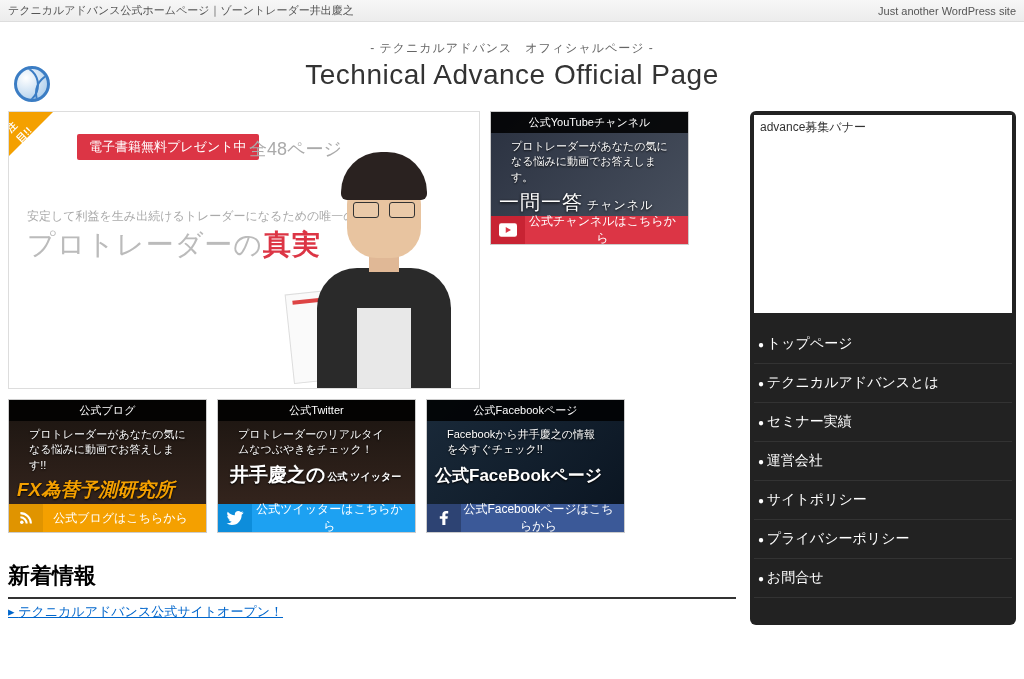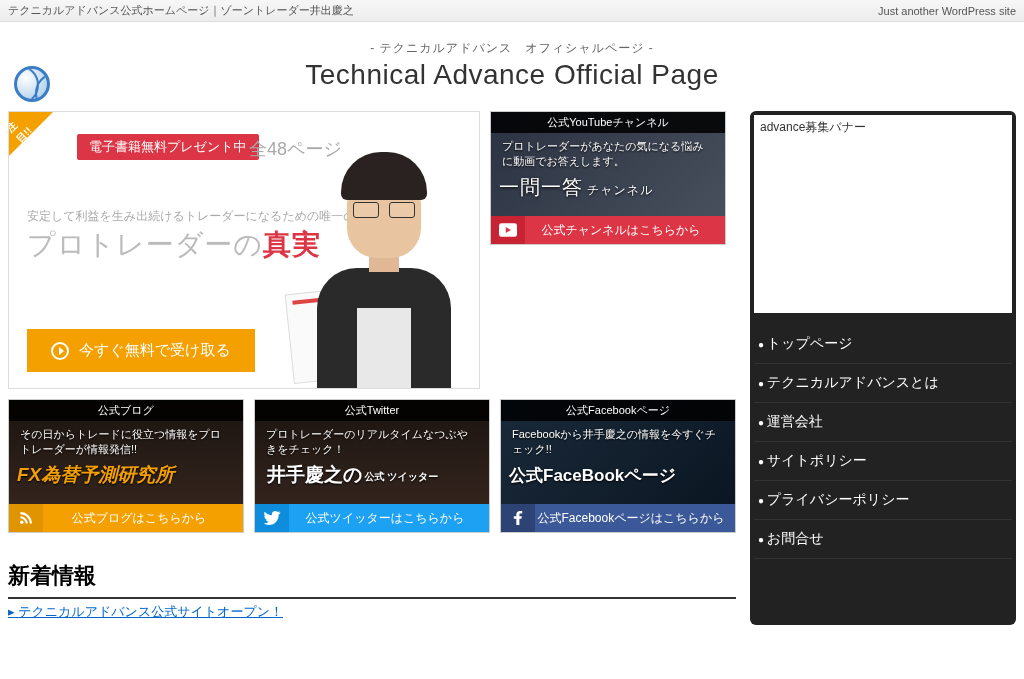--- a/index.html
+++ b/index.html
@@ -39,25 +39,25 @@
 .person-head { position:absolute; bottom:130px; left:50px; width:74px; height:90px; background:#e8c4a0; border-radius:36px 36px 30px 30px; }
 .person-hair { position:absolute; bottom:188px; left:44px; width:86px; height:48px; background:#2a2220; border-radius:40px 40px 6px 6px; }
 .person-glasses { position:absolute; bottom:172px; left:56px; width:62px; height:14px; }
 .person-glasses::before,.person-glasses::after{content:'';position:absolute;top:0;width:24px;height:14px;border:1.5px solid #333;border-radius:3px;background:rgba(255,255,255,0.1);}
 .person-glasses::before{left:0;} .person-glasses::after{right:0;}
 .hero-docs { position:absolute; bottom:10px; left:280px; width:120px; height:90px; background:#fafafa; border:1px solid #ddd; transform:rotate(-6deg); }
 .hero-docs::after{content:'';position:absolute;top:6px;left:6px;right:6px;height:4px;background:#d44;}
 
 .right-col { display: flex; flex-direction: column; gap: 8px; width: 236px; }
 
-.card { position: relative; width: 236px; border: 1px solid #ccc; overflow: hidden; background: #14532d; }
+.card { position: relative; width: 199px; border: 1px solid #ccc; overflow: hidden; background: #14532d; }
 .card-h { height: 134px; }
 .card-topbar { background: rgba(0,0,0,0.85); color: #fff; text-align: center; font-size: 11px; padding: 3px 0; position: relative; z-index: 2; }
 .card-body { position: relative; height: calc(100% - 48px); z-index: 1; }
-.card-text1 { color: #fff; font-size: 11px; padding: 6px 11px 2px; line-height: 1.4; text-shadow: 0 1px 2px #000; }
+.card-text1 { color: #fff; font-size: 11px; padding: 6px 20px 2px; line-height: 1.4; text-shadow: 0 1px 2px #000; }
 .card-text2 { color: #fff; font-size: 20px; padding: 2px 8px; font-family: serif; text-shadow: 0 1px 3px #000; letter-spacing: 1px; }
 .card-text2 .sm { font-size: 12px; font-family: sans-serif; margin-left: 4px; }
 .card-text-fx { color:#f4a000; font-size:19px; font-weight:bold; padding:2px 8px; text-shadow:0 1px 2px #000; font-style:italic; }
 .card-text-tw { color:#fff; font-size:19px; font-weight:bold; padding:2px 12px; text-shadow:0 1px 2px #000; font-family:serif; }
 .card-text-tw .sub { font-size:10px; display:inline-block; line-height:1.1; vertical-align:middle; margin-left:2px; font-family:sans-serif; }
 .card-text-fb { color:#fff; font-size:17px; font-weight:bold; padding:4px 8px; text-shadow:0 1px 2px #000; }
 .card-footer { position: absolute; bottom: 0; left: 0; right: 0; height: 28px; display: flex; align-items: center; color: #fff; font-size: 12px; z-index: 2; }
 .card-footer-icon { width: 34px; height: 28px; display: flex; align-items: center; justify-content: center; }
 .cf-red { background: #dc3545; } .cf-red .card-footer-icon { background: #c82333; }
 .cf-blue { background: #1da1db; } .cf-blue .card-footer-icon { background: #178ec2; }
@@ -118,24 +118,20 @@
           <span>プロトレーダーの</span><span class="red">真実</span>
         </div>
         <div class="hero-docs"></div>
         <div class="hero-person">
           <div class="person-body"></div>
             <div class="person-shirt"></div>
             <div class="person-neck"></div>
           <div class="person-head"></div>
             <div class="person-hair"></div>
             <div class="person-glasses"></div>
-        </div>
-        <div class="hero-cta">
-          <span class="hero-cta-icon"></span>
-          <span>今すぐ無料で受け取る</span>
         </div>
       </div>
 
       <div class="right-col">
         <div class="card card-h">
           <div class="card-bg-people"></div>
           <div class="card-topbar">公式YouTubeチャンネル</div>
           <div class="card-body">
             <div class="card-text1">プロトレーダーがあなたの気になる悩みに動画でお答えします。</div>
             <div class="card-text2"><span>一問一答</span><span class="sm">チャンネル</span></div>
@@ -152,21 +148,21 @@
         </div>
 
       </div>
     </div>
 
     <div class="bottom-row">
       <div class="card card-h">
         <div class="card-bg-hands"></div>
         <div class="card-topbar">公式ブログ</div>
         <div class="card-body">
-          <div class="card-text1">その日からトレードに役立つ情報をプロトレーダーが情報発信!!</div>
+          <div class="card-text1">プロトレーダーがあなたの気になる悩みに動画でお答えします!!</div>
           <div class="card-text-fx">FX為替予測研究所</div>
         </div>
         <div class="card-footer cf-orange">
           <span class="card-footer-icon">
               <svg class="icon-svg" viewBox="0 0 20 20">
                 <circle cx="4" cy="16" r="2.5" fill="#fff"></circle>
                 <path d="M2 9a9 9 0 019 9" stroke="#fff" stroke-width="3" fill="none"></path>
                 <path d="M2 3a15 15 0 0115 15" stroke="#fff" stroke-width="3" fill="none"></path>
               </svg>
             </span>
@@ -215,19 +211,20 @@
       <div class="news-item">テクニカルアドバンス公式サイトオープン！</div>
     </div>
 
   </div>
 
   <div class="sidebar">
     <div class="side-banner">advance募集バナー</div>
     <ul class="side-list">
       <li>トップページ</li>
       <li>テクニカルアドバンスとは</li>
+      <li>セミナー実績</li>
       <li>運営会社</li>
       <li>サイトポリシー</li>
       <li>プライバシーポリシー</li>
       <li>お問合せ</li>
     </ul>
   </div>
 </div>
 
 </body></html>

